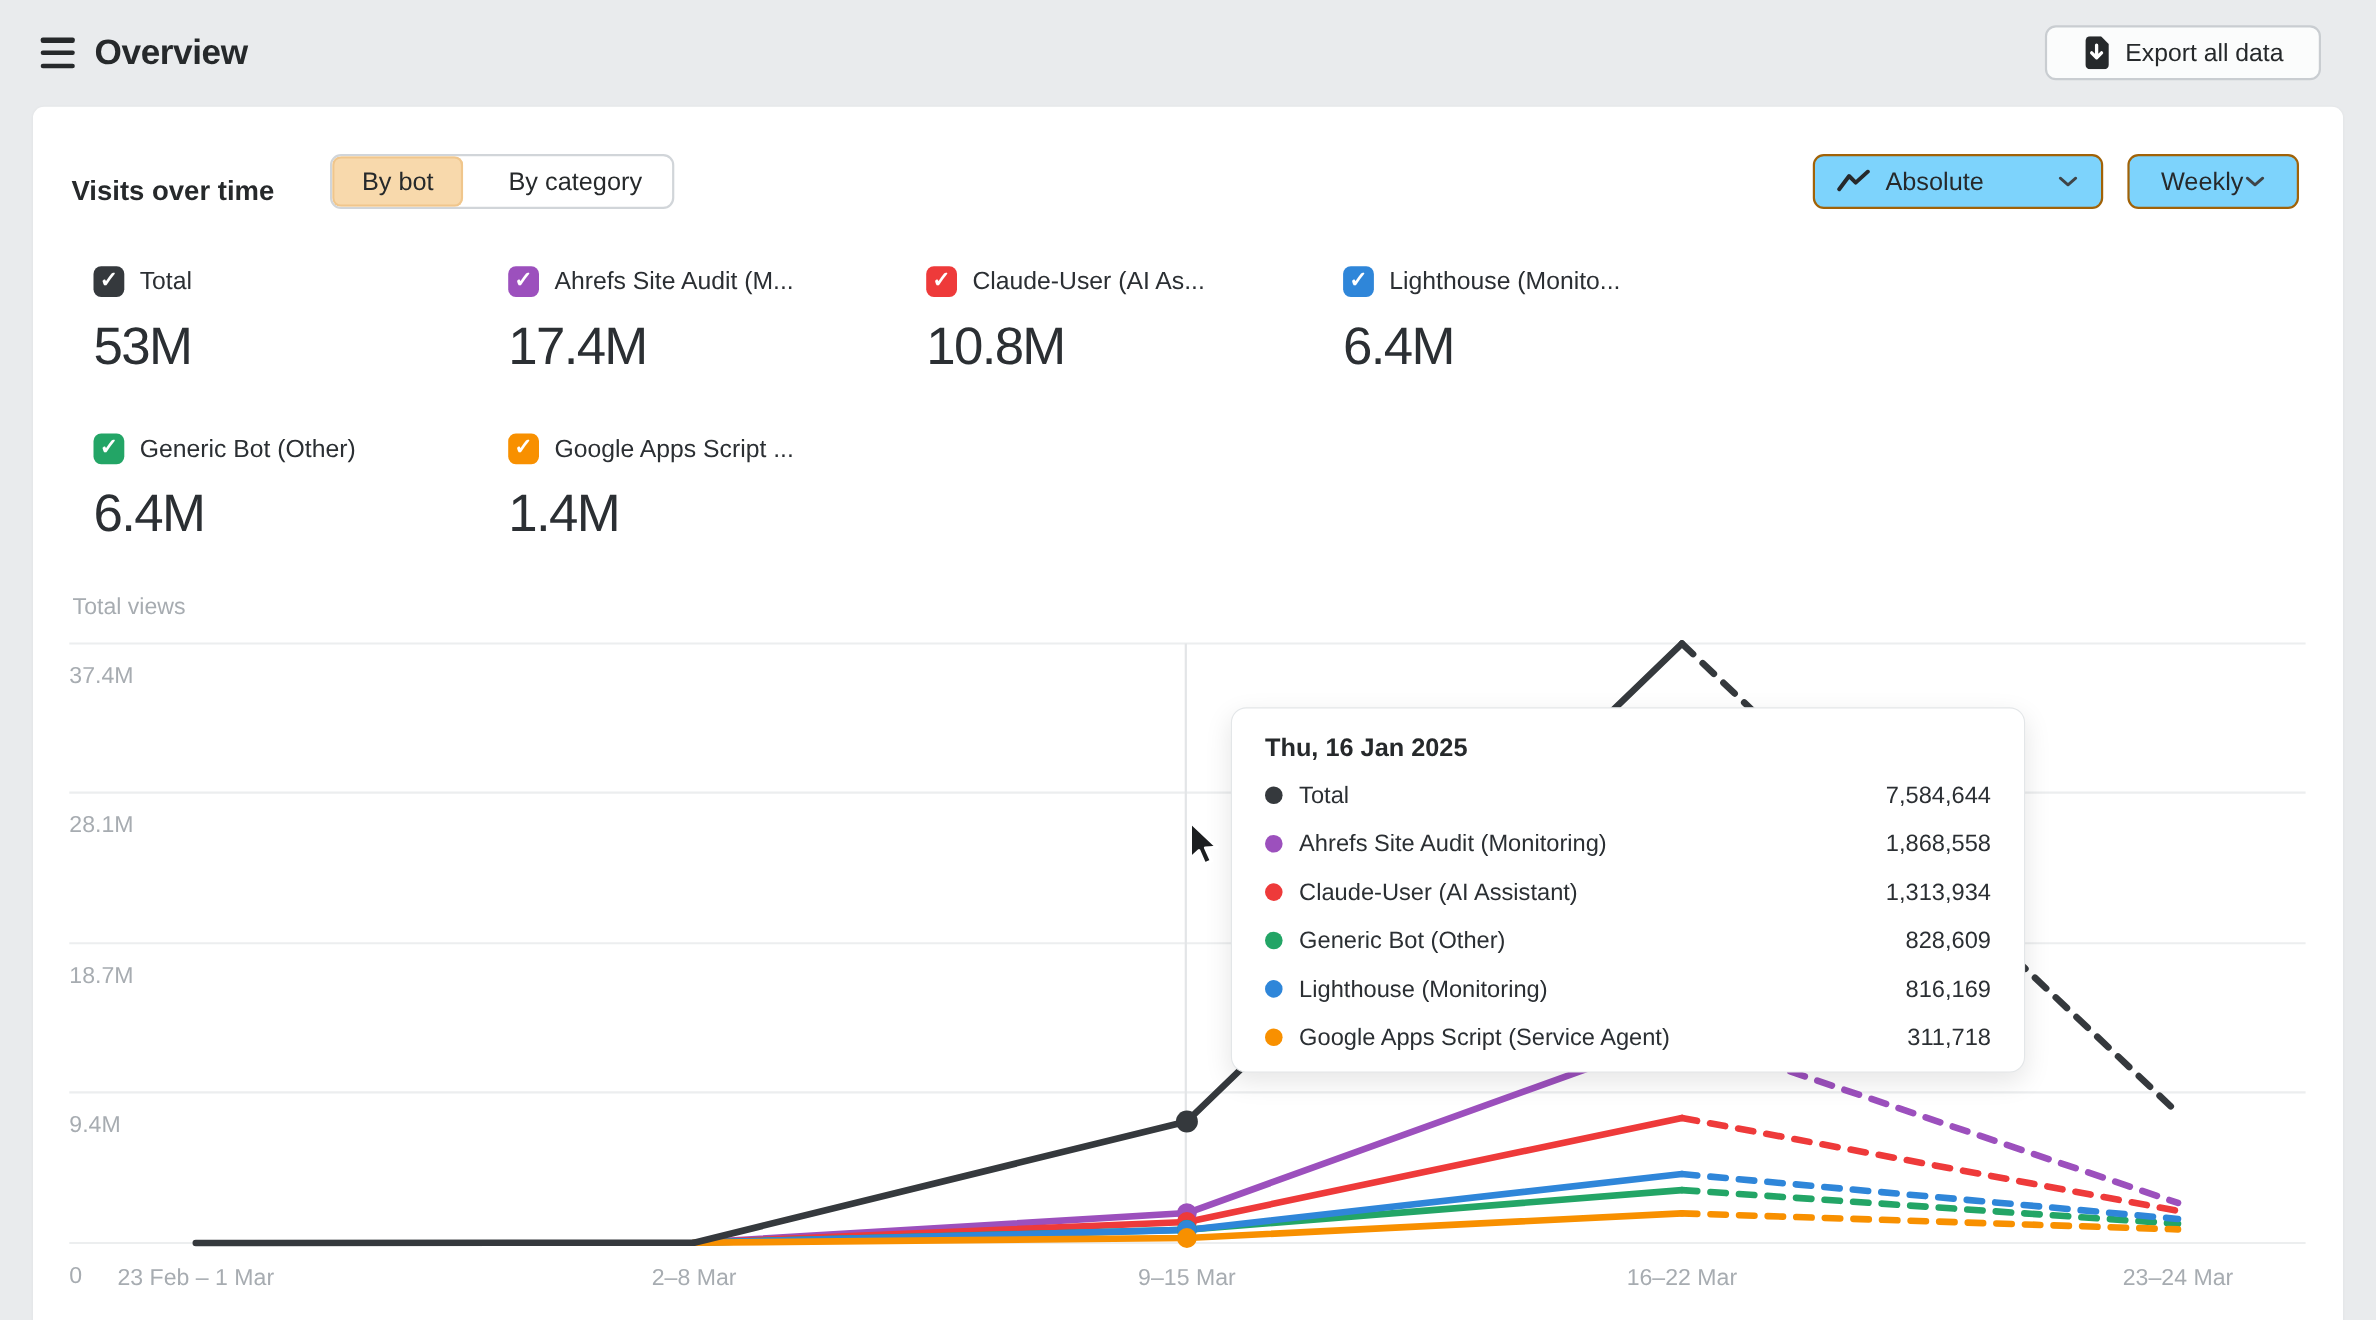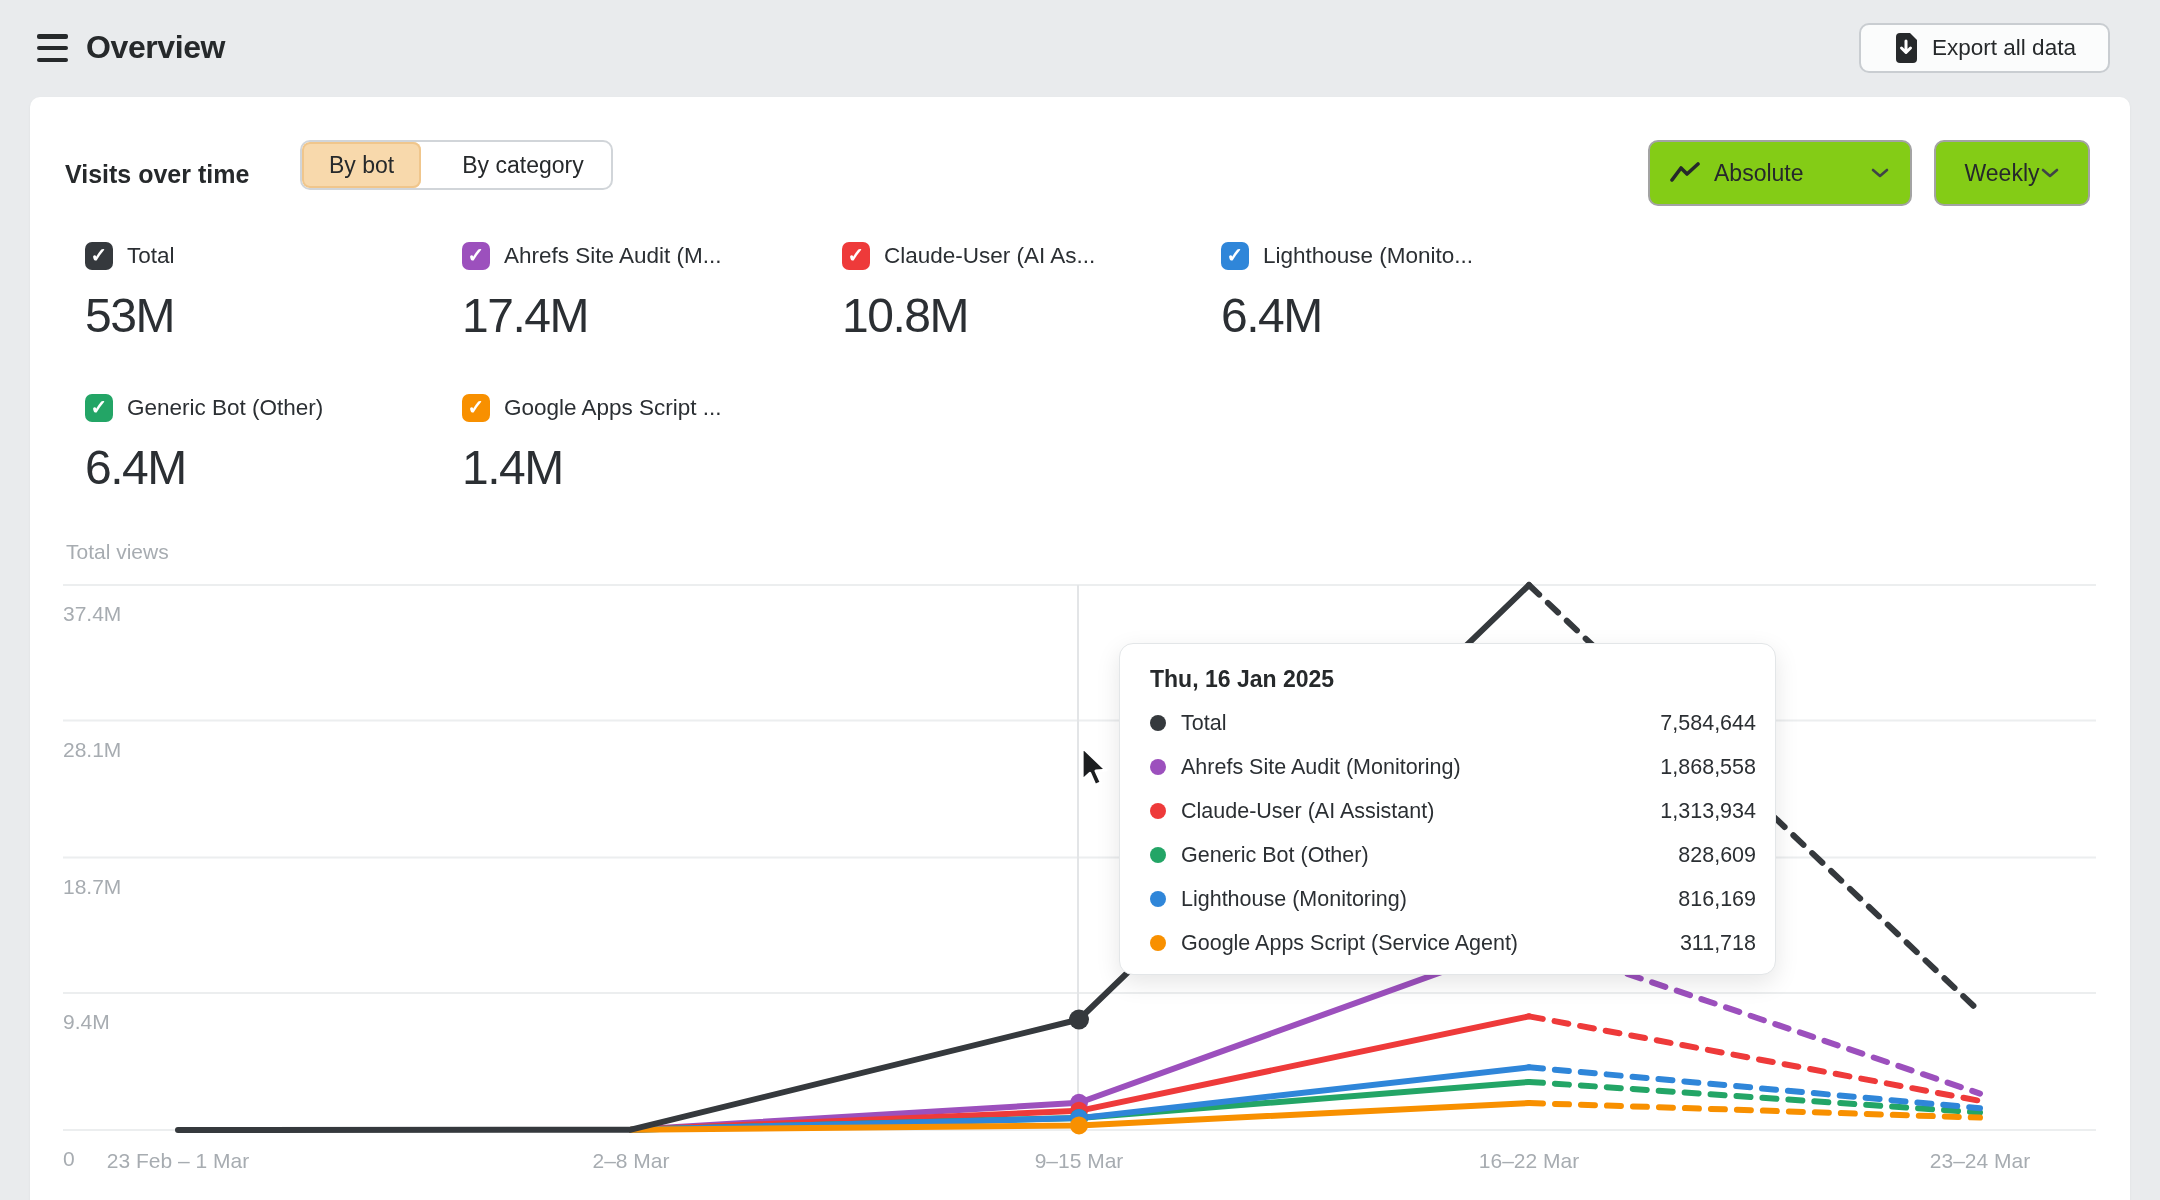--- a/index.html
+++ b/index.html
@@ -22,42 +22,42 @@
   
   .card { position:absolute; left:30px; top:97px; width:2100px; height:1103px;
     background:#ffffff; border-radius:10px 10px 0 0; box-shadow:0 1px 3px rgba(0,0,0,0.05); }
   .section-title { position:absolute; left:65px; top:160px; font-size:25px; font-weight:700; }
   
   .toggle { position:absolute; left:300px; top:140px; height:50px; display:flex;
     border:2px solid #d1d5d9; border-radius:10px; background:#fff; overflow:hidden;gap:14px; }
   .toggle-opt { display:flex; align-items:center; padding:0 27px; font-size:23px; cursor:pointer; white-space:nowrap; }
   .toggle-opt.selected { background:#f8d9ac; box-shadow:inset 0 0 0 2px #f0c68c; border-radius:8px; }
   
-  .dropdown { position:absolute; top:140px; height:66px; background:#84cc16;
-    border:2px solid #a3a3a3; border-radius:10px; display:flex; align-items:center;
+  .dropdown { position:absolute; top:140px; height:50px; background:#7dd3fc;
+    border:2px solid #a16207; border-radius:10px; display:flex; align-items:center;
     font-size:23px; cursor:pointer; }
   .dd-metric { left:1648px; width:264px; padding:0 20px; }
   .dd-interval { left:1934px; width:156px; padding:0 18px; justify-content:center; gap:0; }
   .dd-metric .dd-label { margin-left:14px; }
   .dd-metric .chev { margin-left:auto; }
   
   .legend-item { position:absolute; cursor:pointer; }
   .li-head { display:flex; align-items:center; gap:14px; }
   .cbx { width:28px; height:28px; border-radius:7px; display:flex; align-items:center; justify-content:center; flex:0 0 auto; }
   .cbx span { color:#fff; font-size:20px; font-weight:700; line-height:1; transform:translateY(-1px); }
   .li-label { font-size:22.5px; color:#2b2f33; white-space:nowrap; }
   .li-value { margin-top:18px; font-size:48px; color:#2b2f33; letter-spacing:-1.5px; }
   
   .yaxis-title { position:absolute; left:66px; top:540px; font-size:21px; color:#a7acb1; }
   #chart-svg { position:absolute; left:0; top:0; width:2160px; height:1200px; }
   #chart-svg text { font-family:"Liberation Sans", sans-serif; }
   
-  .tooltip { position:absolute; left:1119px; top:643px; width:657px; height:332px;
+  .tooltip { position:absolute; left:1119px; top:643px; width:722px; height:332px;
     background:#fff; border:1px solid #e3e6e8; border-radius:14px;
-    box-shadow:0 8px 24px rgba(0,0,0,0.10); padding:22px 19px 0 30px; }
+    box-shadow:0 8px 24px rgba(0,0,0,0.10); padding:22px 30px 0 30px; }
   .tt-date { font-size:23px; font-weight:700; margin-bottom:8px; }
   .tt-row { display:flex; align-items:center; height:44px; font-size:21.5px; color:#2b2f33; }
   .tt-dot { width:16px; height:16px; border-radius:50%; margin-right:15px; flex:0 0 auto; }
   .tt-val { margin-left:auto; }
   
   .cursor { position:absolute; left:1079px; top:746px; }
 </style>
 </head>
 <body>
 

